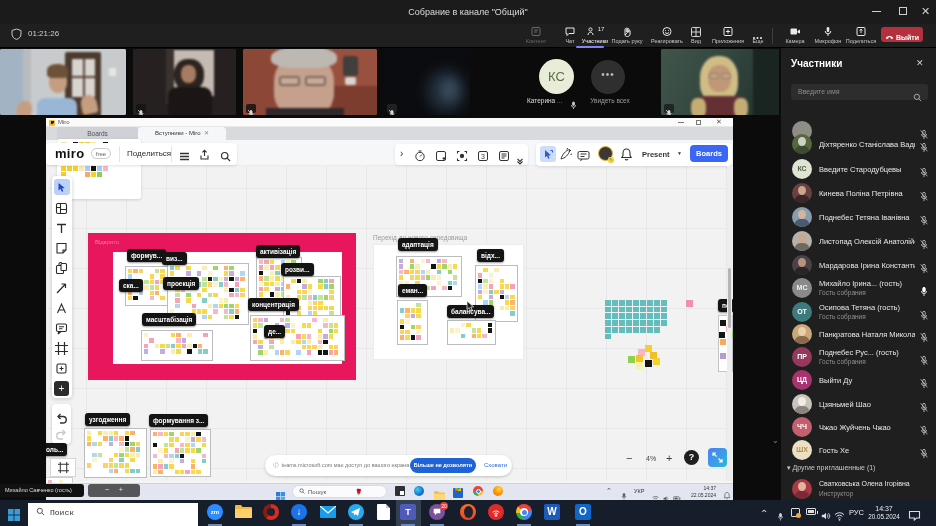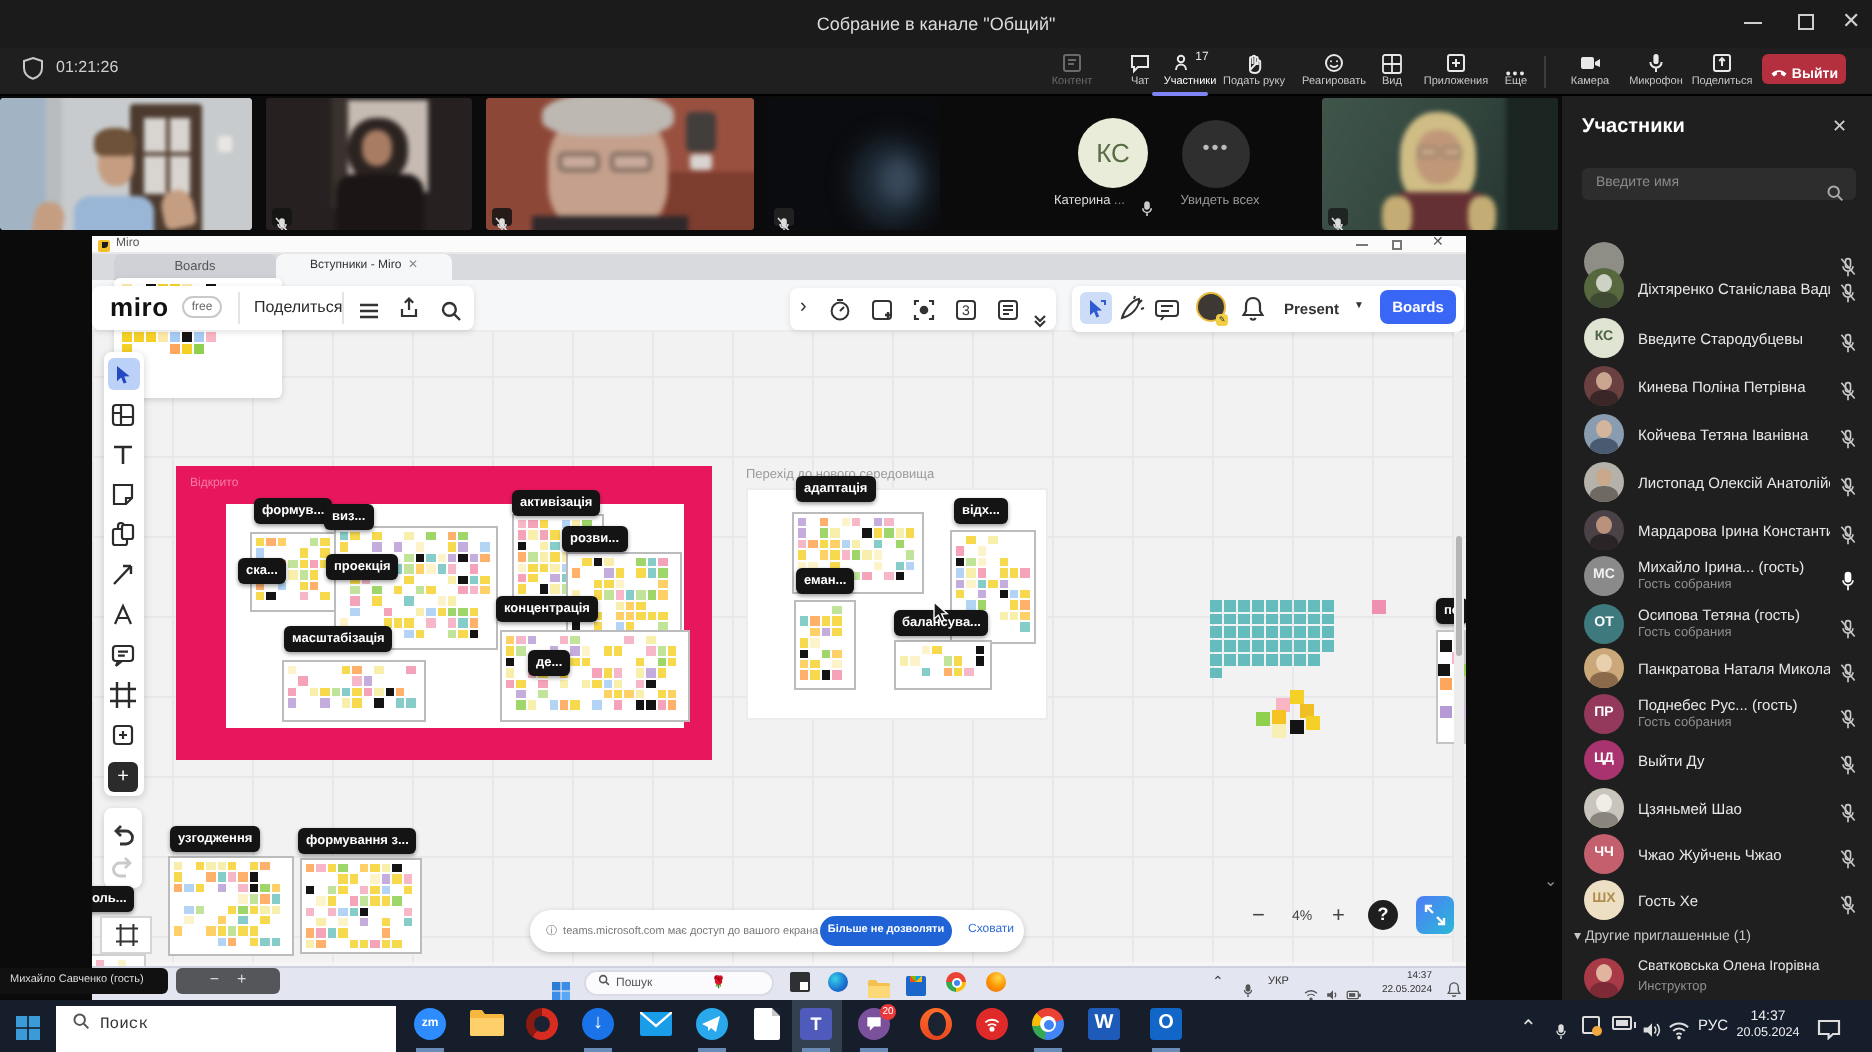--- a/index.html
+++ b/index.html
@@ -1158,21 +1158,21 @@
 <div class="abs" style="left:138px;top:140px;"><svg width="10" height="11" viewBox="0 0 12 13">
           <g stroke="#c8c8c8" stroke-width="1" fill="none">
             <rect x="4.5" y="1.5" width="3" height="5.5" rx="1.5"></rect>
             <path d="M3 6a3 3 0 0 0 6 0M6 9.5V12M2 1.5l8 9.5"></path>
           </g>
         </svg></div>
 <div class="abs" style="left:11px;top:159px;width:20px;height:20px;border-radius:50%;background:#8a9cb0;overflow:hidden;">
         <div style="position:absolute;left:6px;top:3px;width:8px;height:9px;border-radius:50%;background:#d3b59c;"></div>
         <div style="position:absolute;left:3px;top:12px;width:14px;height:10px;border-radius:45% 45% 0 0;background:#4a5a70;"></div>
       </div>
-<div class="abs" style="left:38px;top:165px;width:96px;font-size:7.5px;color:#e8e8e8;white-space:nowrap;overflow:hidden;">Койчева Тетяна Іванівна</div>
+<div class="abs" style="left:38px;top:165px;width:96px;font-size:7.5px;color:#e8e8e8;white-space:nowrap;overflow:hidden;">Поднебес Тетяна Іванівна</div>
 <div class="abs" style="left:138px;top:164px;"><svg width="10" height="11" viewBox="0 0 12 13">
           <g stroke="#c8c8c8" stroke-width="1" fill="none">
             <rect x="4.5" y="1.5" width="3" height="5.5" rx="1.5"></rect>
             <path d="M3 6a3 3 0 0 0 6 0M6 9.5V12M2 1.5l8 9.5"></path>
           </g>
         </svg></div>
 <div class="abs" style="left:11px;top:183px;width:20px;height:20px;border-radius:50%;background:#b5b2ac;overflow:hidden;">
         <div style="position:absolute;left:6px;top:3px;width:8px;height:9px;border-radius:50%;background:#c9a88c;"></div>
         <div style="position:absolute;left:3px;top:12px;width:14px;height:10px;border-radius:45% 45% 0 0;background:#6e6a62;"></div>
       </div>

